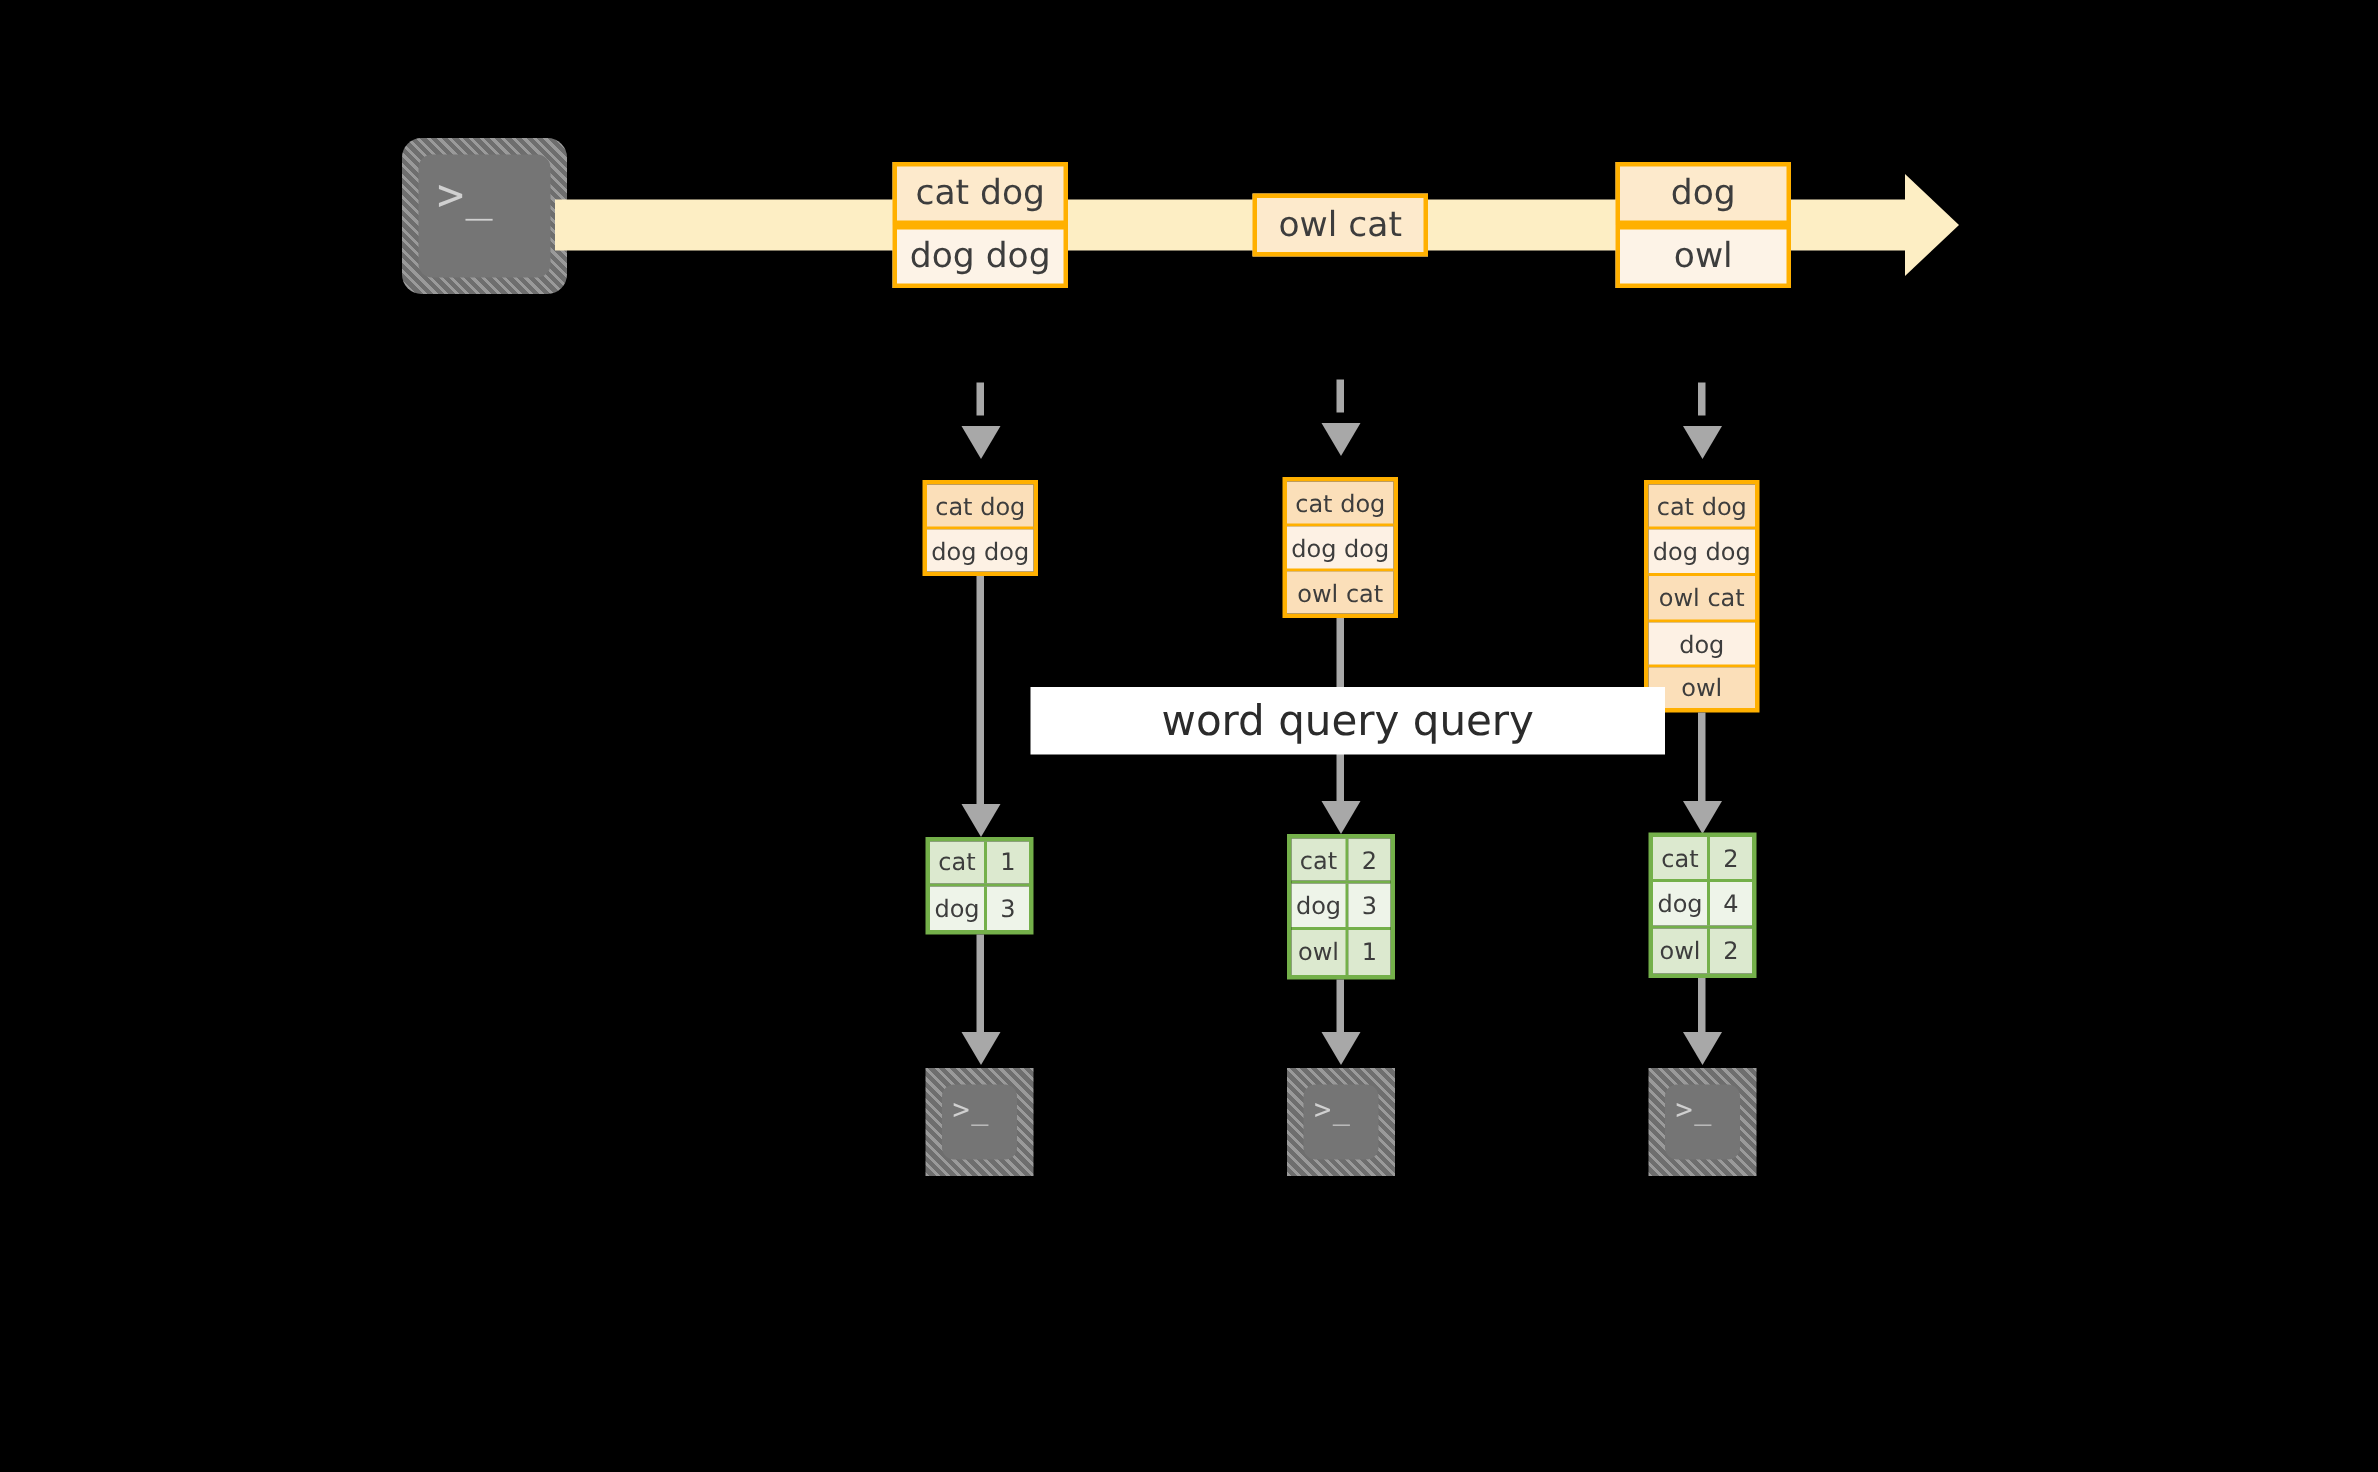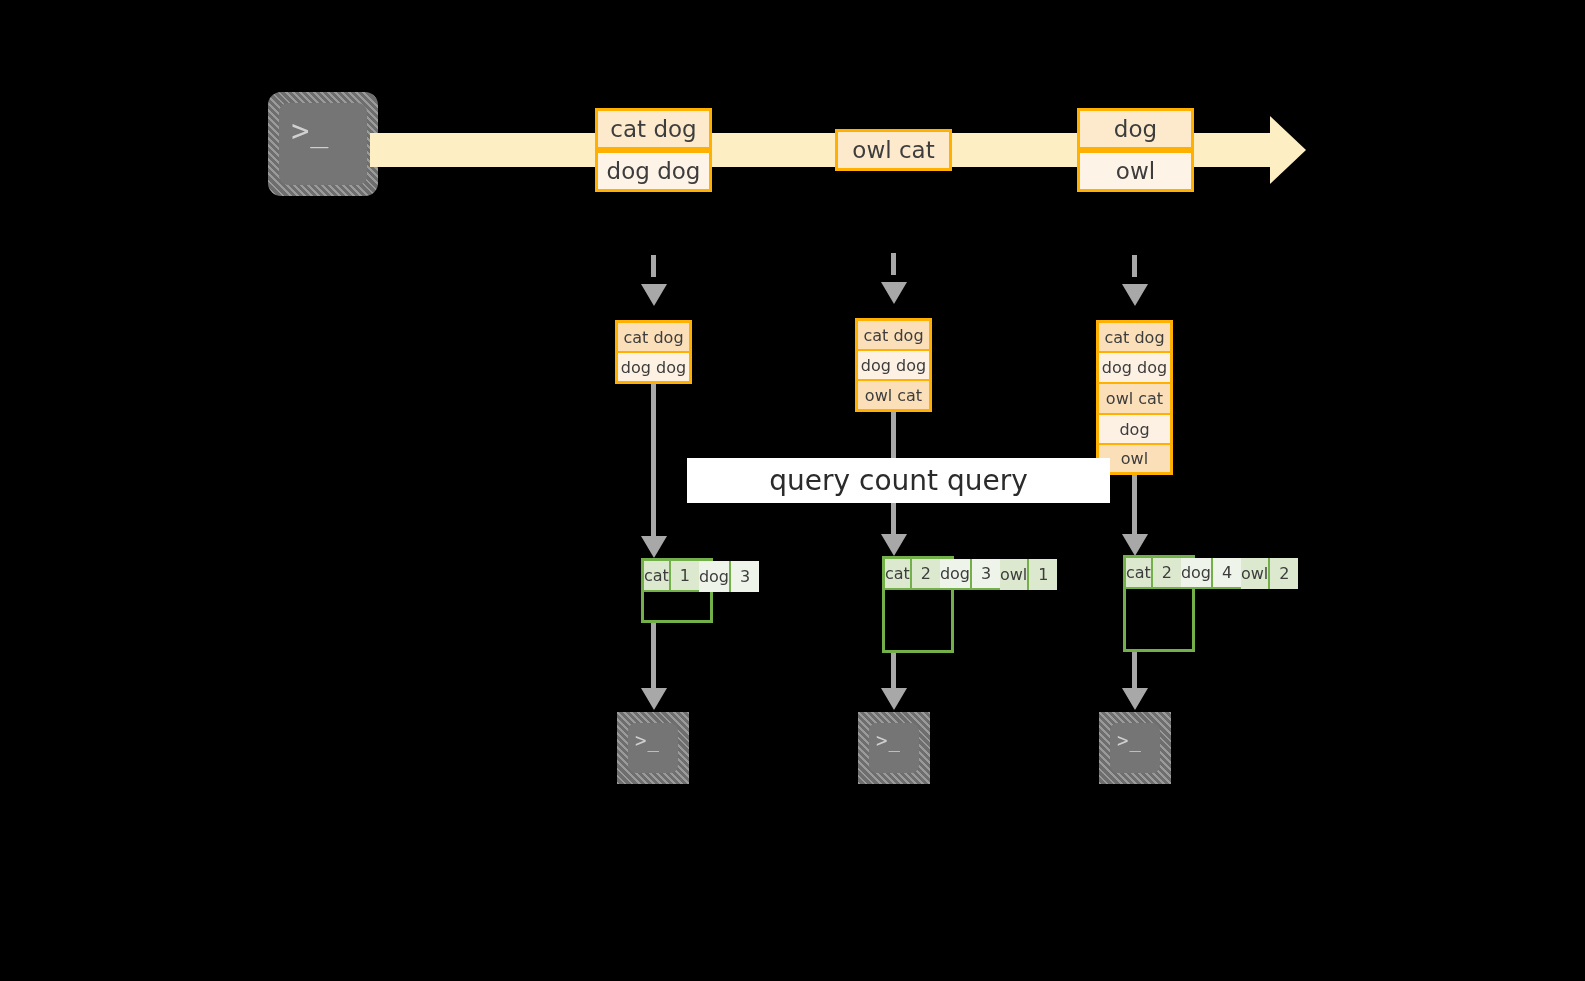--- a/index.html
+++ b/index.html
@@ -101,22 +101,21 @@
   }
   .evt-stack .row.alt { background: #fdf1e4; }
   .evt-stack .row:last-child { border-bottom: none; }
 
   
   .res {
     position: absolute;
     box-sizing: border-box;
     border: 3px solid #74b04a;
     display: flex;
-    flex-direction: row;
-    margin-left: 24px;
+    flex-direction: column;
   }
   .res .rrow {
     display: flex;
     box-sizing: border-box;
     border-bottom: 2px solid #74b04a;
     height: 31px;
   }
   .res .rrow:last-child { border-bottom: none; }
   .res .k, .res .v {
     box-sizing: border-box;
@@ -244,21 +243,21 @@
   <div class="vline" style="left:651px; top:384px; height:152px;"></div>
   <div class="vhead" style="left:641px; top:536px;"></div>
 
   <div class="vline" style="left:891px; top:412px; height:122px;"></div>
   <div class="vhead" style="left:881px; top:534px;"></div>
 
   <div class="vline" style="left:1132px; top:475px; height:59px;"></div>
   <div class="vhead" style="left:1122px; top:534px;"></div>
 
   <div class="banner" style="left:687px; top:458px; width:423px; height:45px; font-size:28px;">
-    <span>query count query</span>
+    <span>word query query</span>
   </div>
 
   <div class="res" style="left:617px; top:558px; width:72px; height:65px;">
     <div class="rrow">
       <div class="k">cat</div>
       <div class="v">1</div>
     </div>
     <div class="rrow alt">
       <div class="k">dog</div>
       <div class="v">3</div>

